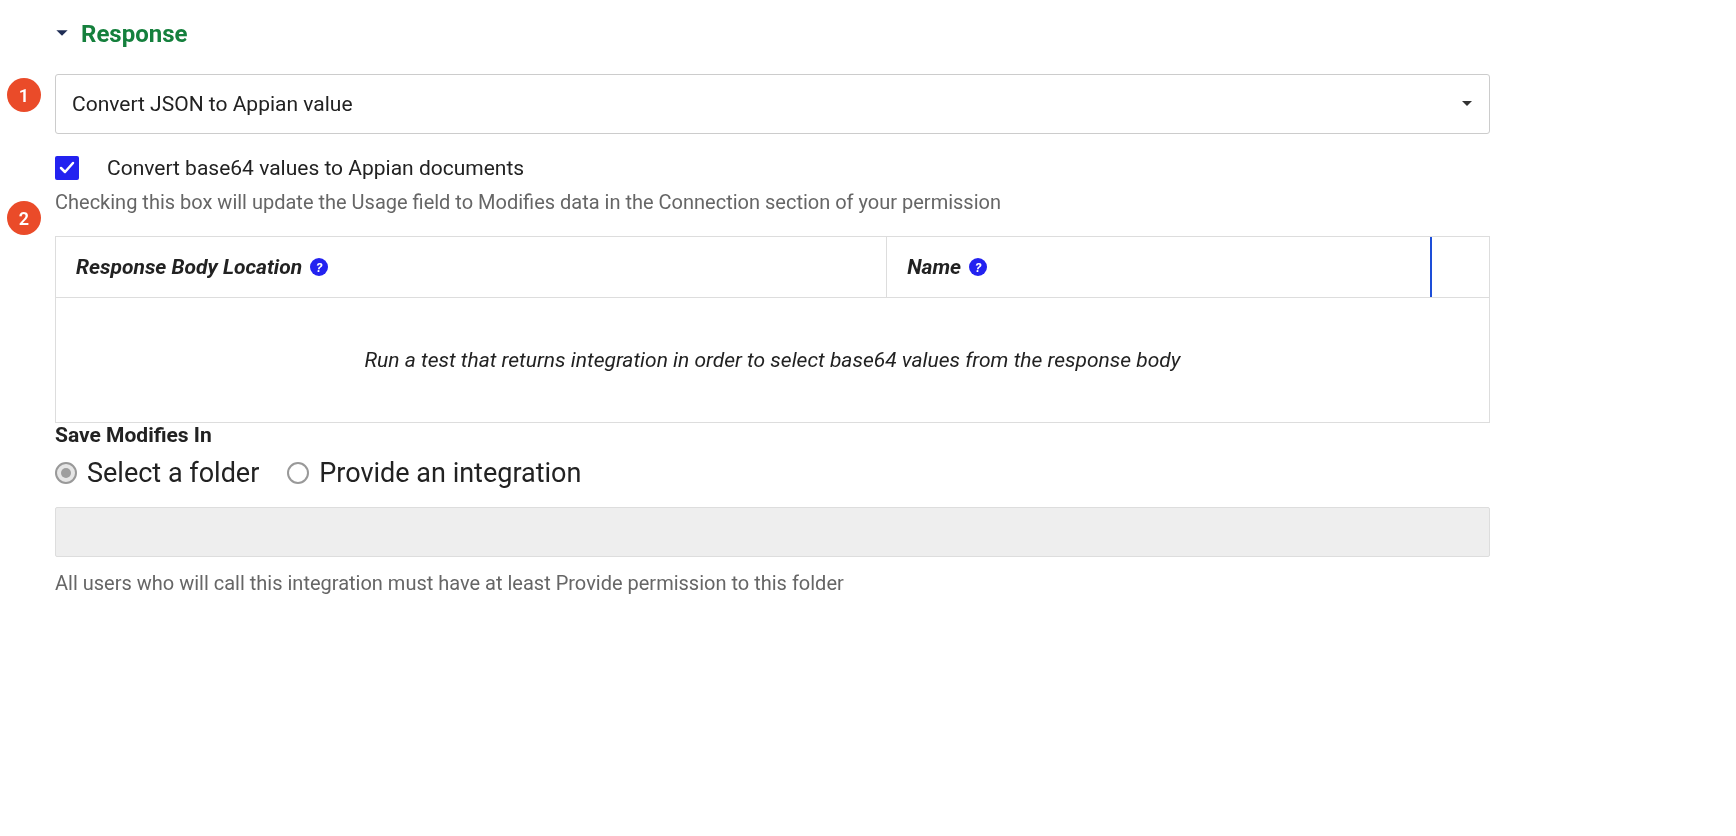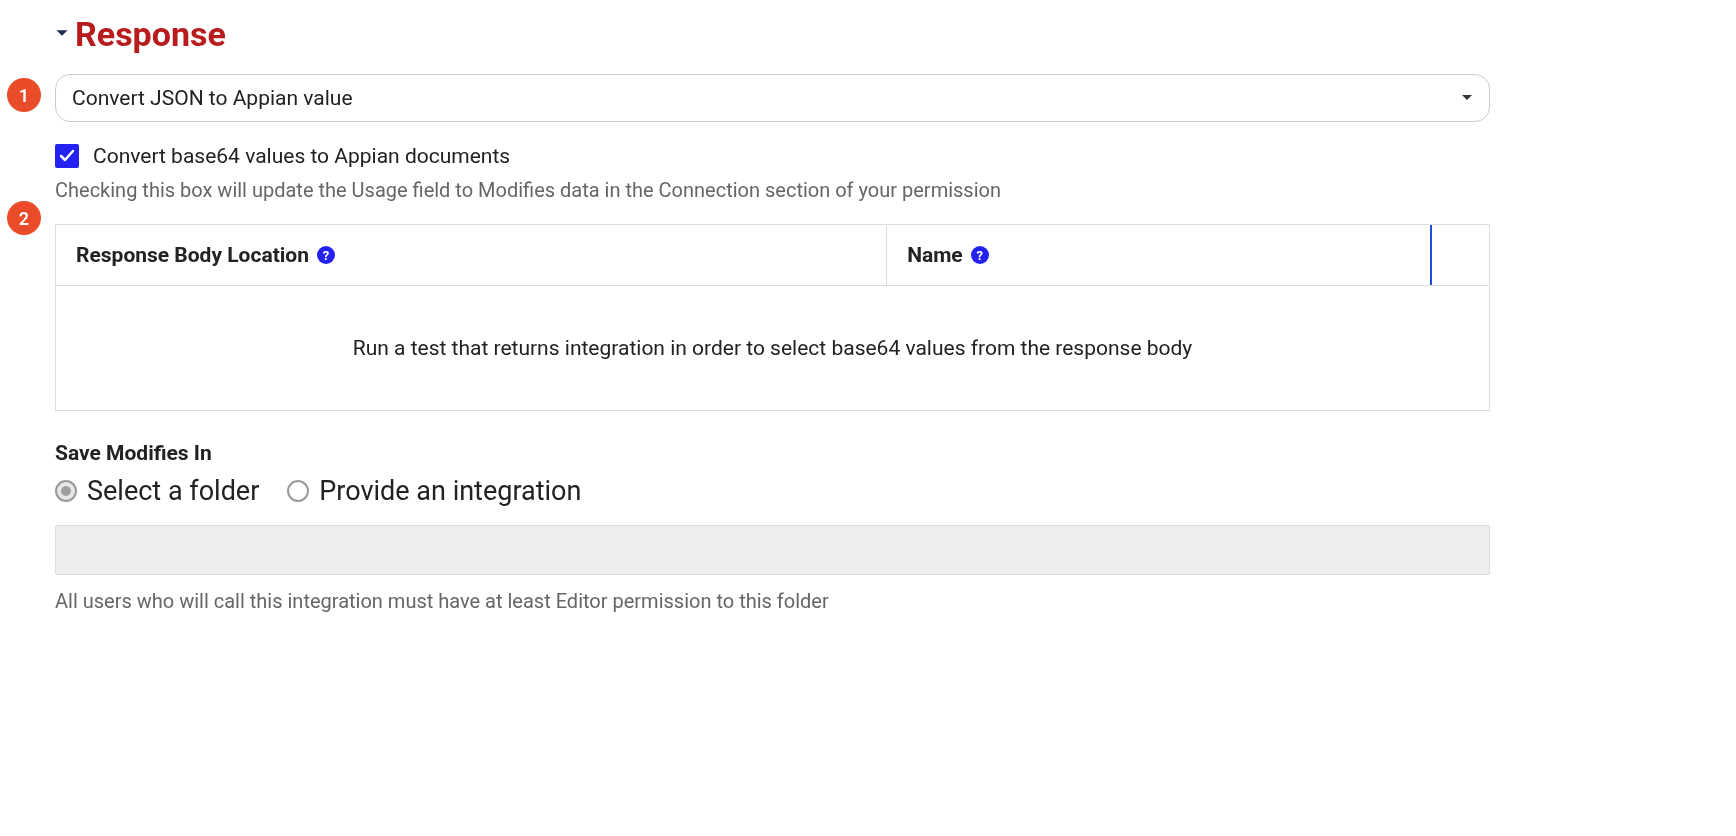--- a/index.html
+++ b/index.html
@@ -22,57 +22,57 @@
     margin-bottom: 18px;
     cursor: pointer;
     margin-left: 0;
   }
   .section-hdr .chev {
     color: #1f2d55;
     font-size: 18px;
     line-height: 1;
   }
   .section-hdr h2 {
-    margin: 2px;
-    font-size: 34px;
-    font-weight: 700;
-    color: #b91c1c;
+    margin: 8px;
+    font-size: 24px;
+    font-weight: 700;
+    color: #15803d;
   }
   .field-label {
     font-weight: 700;
     font-size: 21px;
     color: #222;
     margin-bottom: 10px;
     display: block;
   }
   .select-wrap {
     display: flex;
     align-items: center;
     border: 1px solid #ccc;
-    border-radius: 15px;
-    height: 48px;
+    border-radius: 3px;
+    height: 60px;
     padding: 0 16px;
     background: #fff;
     cursor: pointer;
     margin-bottom: 22px;
     position: relative;
   }
   .select-wrap .value {
     flex: 1;
     font-size: 21px;
     color: #222;
   }
   .select-wrap .caret {
     color: #444;
     font-size: 12px;
   }
   .chk-row {
     display: flex;
     align-items: center;
-    gap: 14px;
+    gap: 28px;
     margin-bottom: 10px;
   }
   .chkbox {
     width: 24px;
     height: 24px;
     background: #2322f0;
     border-radius: 2px;
     position: relative;
     flex-shrink: 0;
     cursor: pointer;
@@ -91,21 +91,21 @@
   }
   .hint {
     font-size: 20px;
     color: #666;
     margin-bottom: 22px;
   }
   .tbl {
     border: 1px solid #ddd;
     border-collapse: collapse;
     width: 100%;
-    margin-bottom: 30px;
+    font-style: italic;
   }
   .tbl-head {
     display: flex;
     border-bottom: 1px solid #ddd;
   }
   .tbl-head .col {
     padding: 18px 20px;
     font-weight: 700;
     font-size: 21px;
     display: flex;
@@ -260,16 +260,16 @@
         <span class="radio-label">Select a folder</span>
       </div>
       <div class="radio-item">
         <span class="radio"></span>
         <span class="radio-label">Provide an integration</span>
       </div>
     </div>
 
     <div class="disabled-input"></div>
 
-    <div class="hint">All users who will call this integration must have at least Editor permission to this folder</div>
+    <div class="hint">All users who will call this integration must have at least Provide permission to this folder</div>
 
   </div>
 </div>
 
 </body></html>

